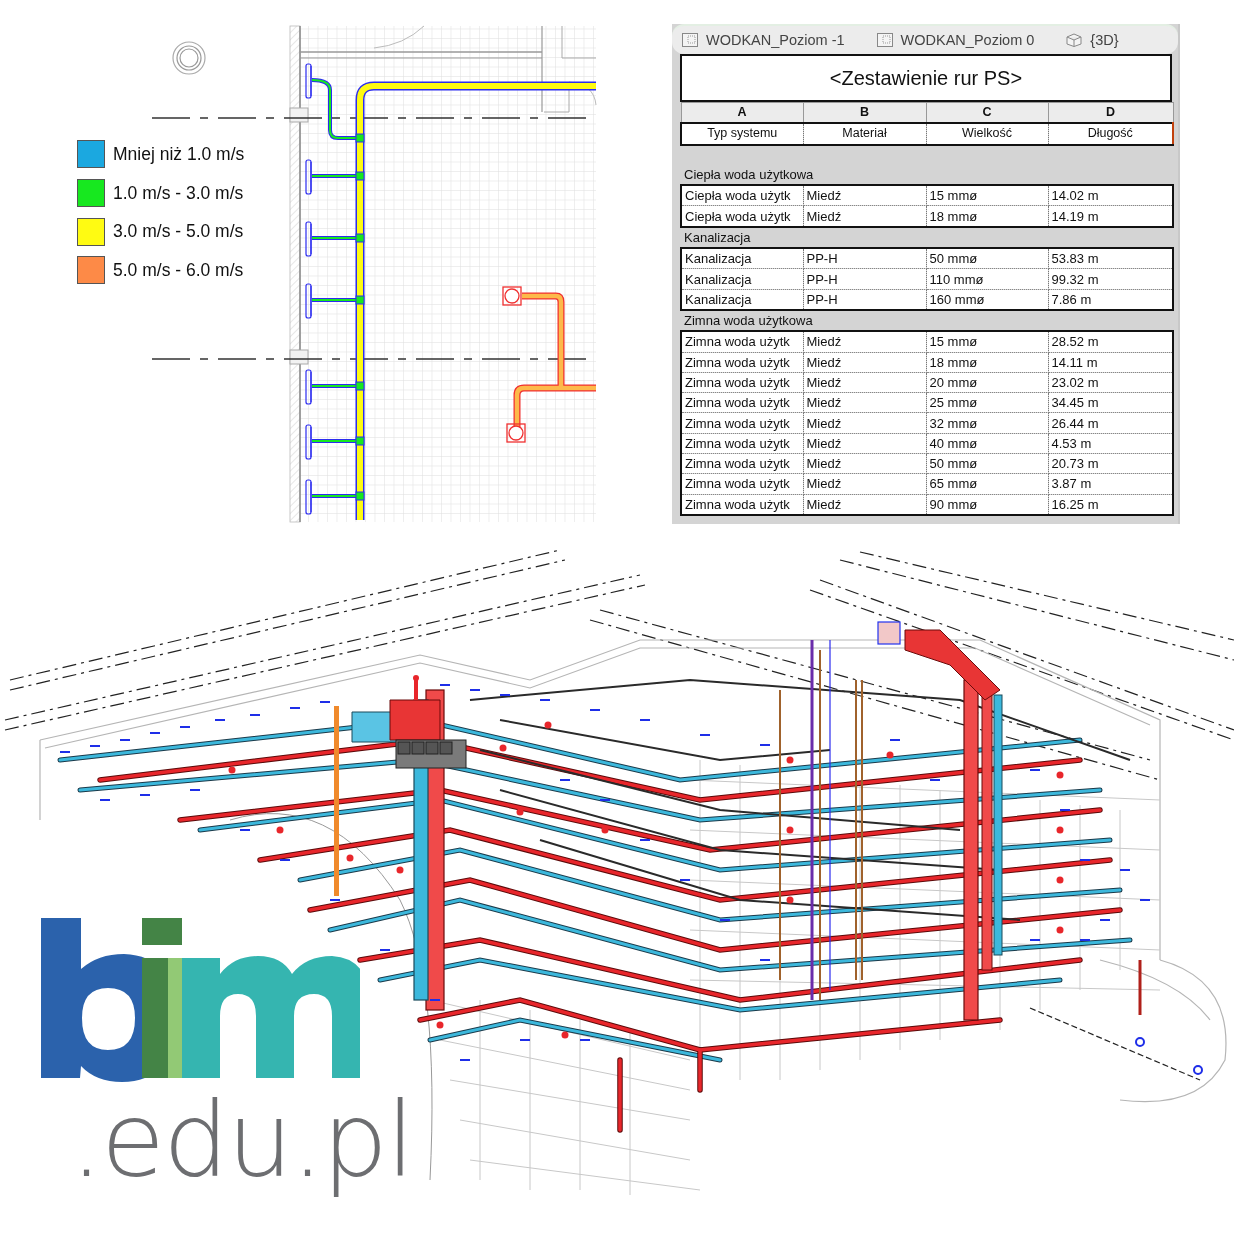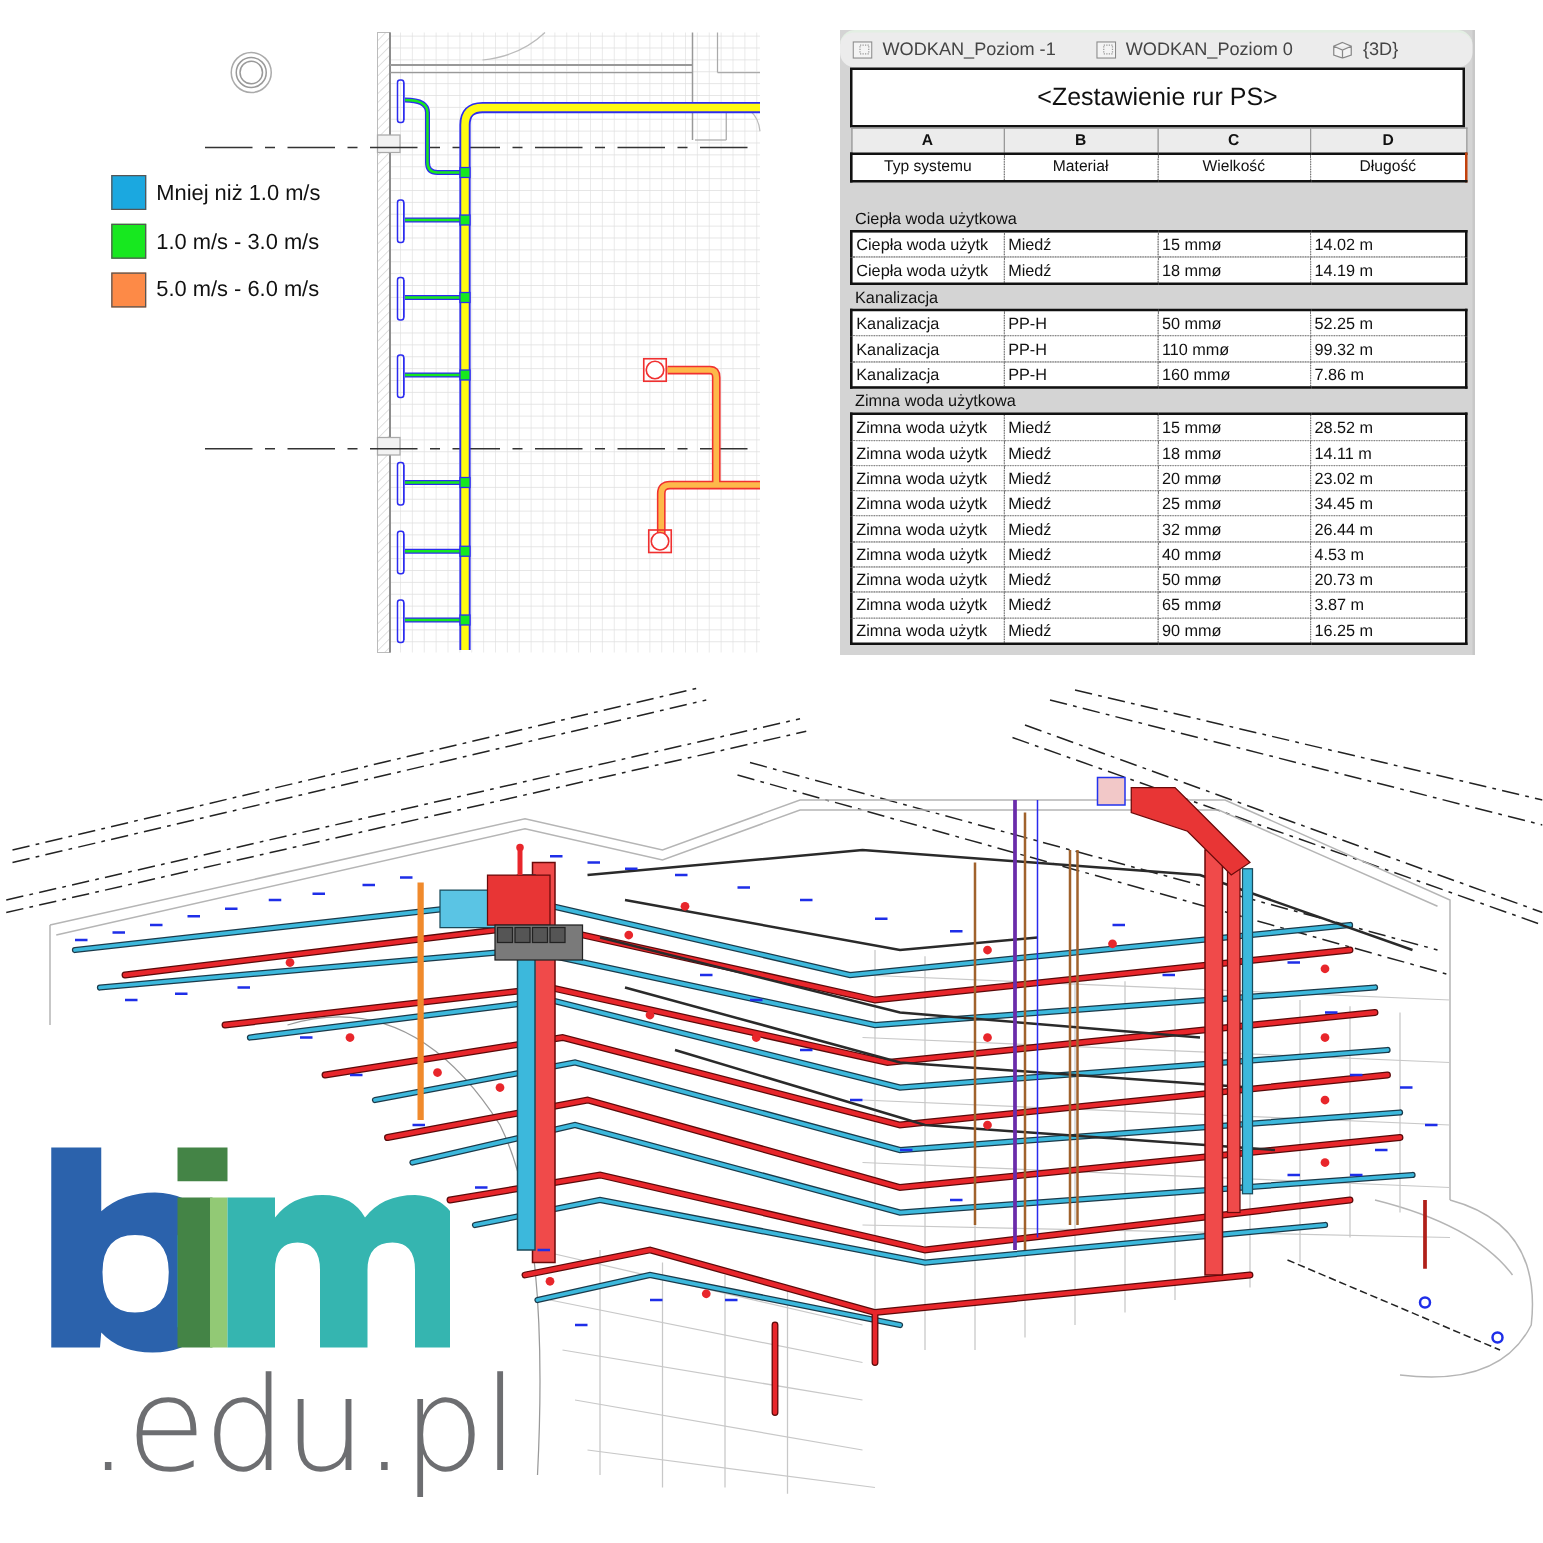--- a/index.html
+++ b/index.html
@@ -1,19 +1,19 @@
 <!DOCTYPE html>
 <html><head>
 <meta charset="utf-8">
 <style>
   html, body { margin: 0; padding: 0; background: #ffffff; }
   body { width: 1234px; height: 1234px; position: relative; overflow: hidden; font-family: "Liberation Sans", sans-serif; }
 
   
-  .plan { position: absolute; left: 16px; top: 0; width: 600px; height: 525px; background: #fff; }
+  .plan { position: absolute; left: 4px; top: 0; width: 600px; height: 525px; background: #fff; }
   .plan svg { position: absolute; left: 0; top: 0; }
 
   .legend { position: absolute; left: 73px; top: 135px; width: 210px; }
   .legend-item { display: flex; align-items: center; height: 38.7px; }
   .legend-swatch { width: 28px; height: 28px; border: 1px solid #555; box-sizing: border-box; margin-right: 8px; flex: 0 0 28px; }
   .legend-label { font-size: 17.5px; color: #111; white-space: nowrap; }
 
   
   .schedule { position: absolute; left: 672px; top: 24px; width: 506px; height: 500px; background: #d4d4d4; border-right: 2px solid #c8c8c8; }
   .tabs { position: absolute; left: 0; top: 0; width: 506px; height: 28px; background: #ececec; display: flex; align-items: center; border-top: 2px solid #e3efe3; border-radius: 12px; }
@@ -149,20 +149,24 @@
   <div class="legend">
     <div class="legend-item">
       <span class="legend-swatch" style="background:#1ba8e0"></span>
       <span class="legend-label">Mniej niż 1.0 m/s</span>
     </div>
     <div class="legend-item">
       <span class="legend-swatch" style="background:#17e81f"></span>
       <span class="legend-label">1.0 m/s - 3.0 m/s</span>
     </div>
     <div class="legend-item">
+      <span class="legend-swatch" style="background:#fffb12"></span>
+      <span class="legend-label">3.0 m/s - 5.0 m/s</span>
+    </div>
+    <div class="legend-item">
       <span class="legend-swatch" style="background:#fd8a47"></span>
       <span class="legend-label">5.0 m/s - 6.0 m/s</span>
     </div>
   </div>
 </div>
 
 <div class="schedule">
   <div class="tabs">
     <div class="tab">
       <svg class="tab-icon" viewBox="0 0 16 14">
@@ -228,21 +232,21 @@
         <td>14.19 m</td>
       </tr>
 
       <tr class="group-row">
             <td colspan="4">Kanalizacja</td>
           </tr>
       <tr class="data-row first">
         <td>Kanalizacja</td>
         <td>PP-H</td>
         <td>50 mmø</td>
-        <td>52.25 m</td>
+        <td>53.83 m</td>
       </tr>
       <tr class="data-row">
         <td>Kanalizacja</td>
         <td>PP-H</td>
         <td>110 mmø</td>
         <td>99.32 m</td>
       </tr>
       <tr class="data-row last">
         <td>Kanalizacja</td>
         <td>PP-H</td>

